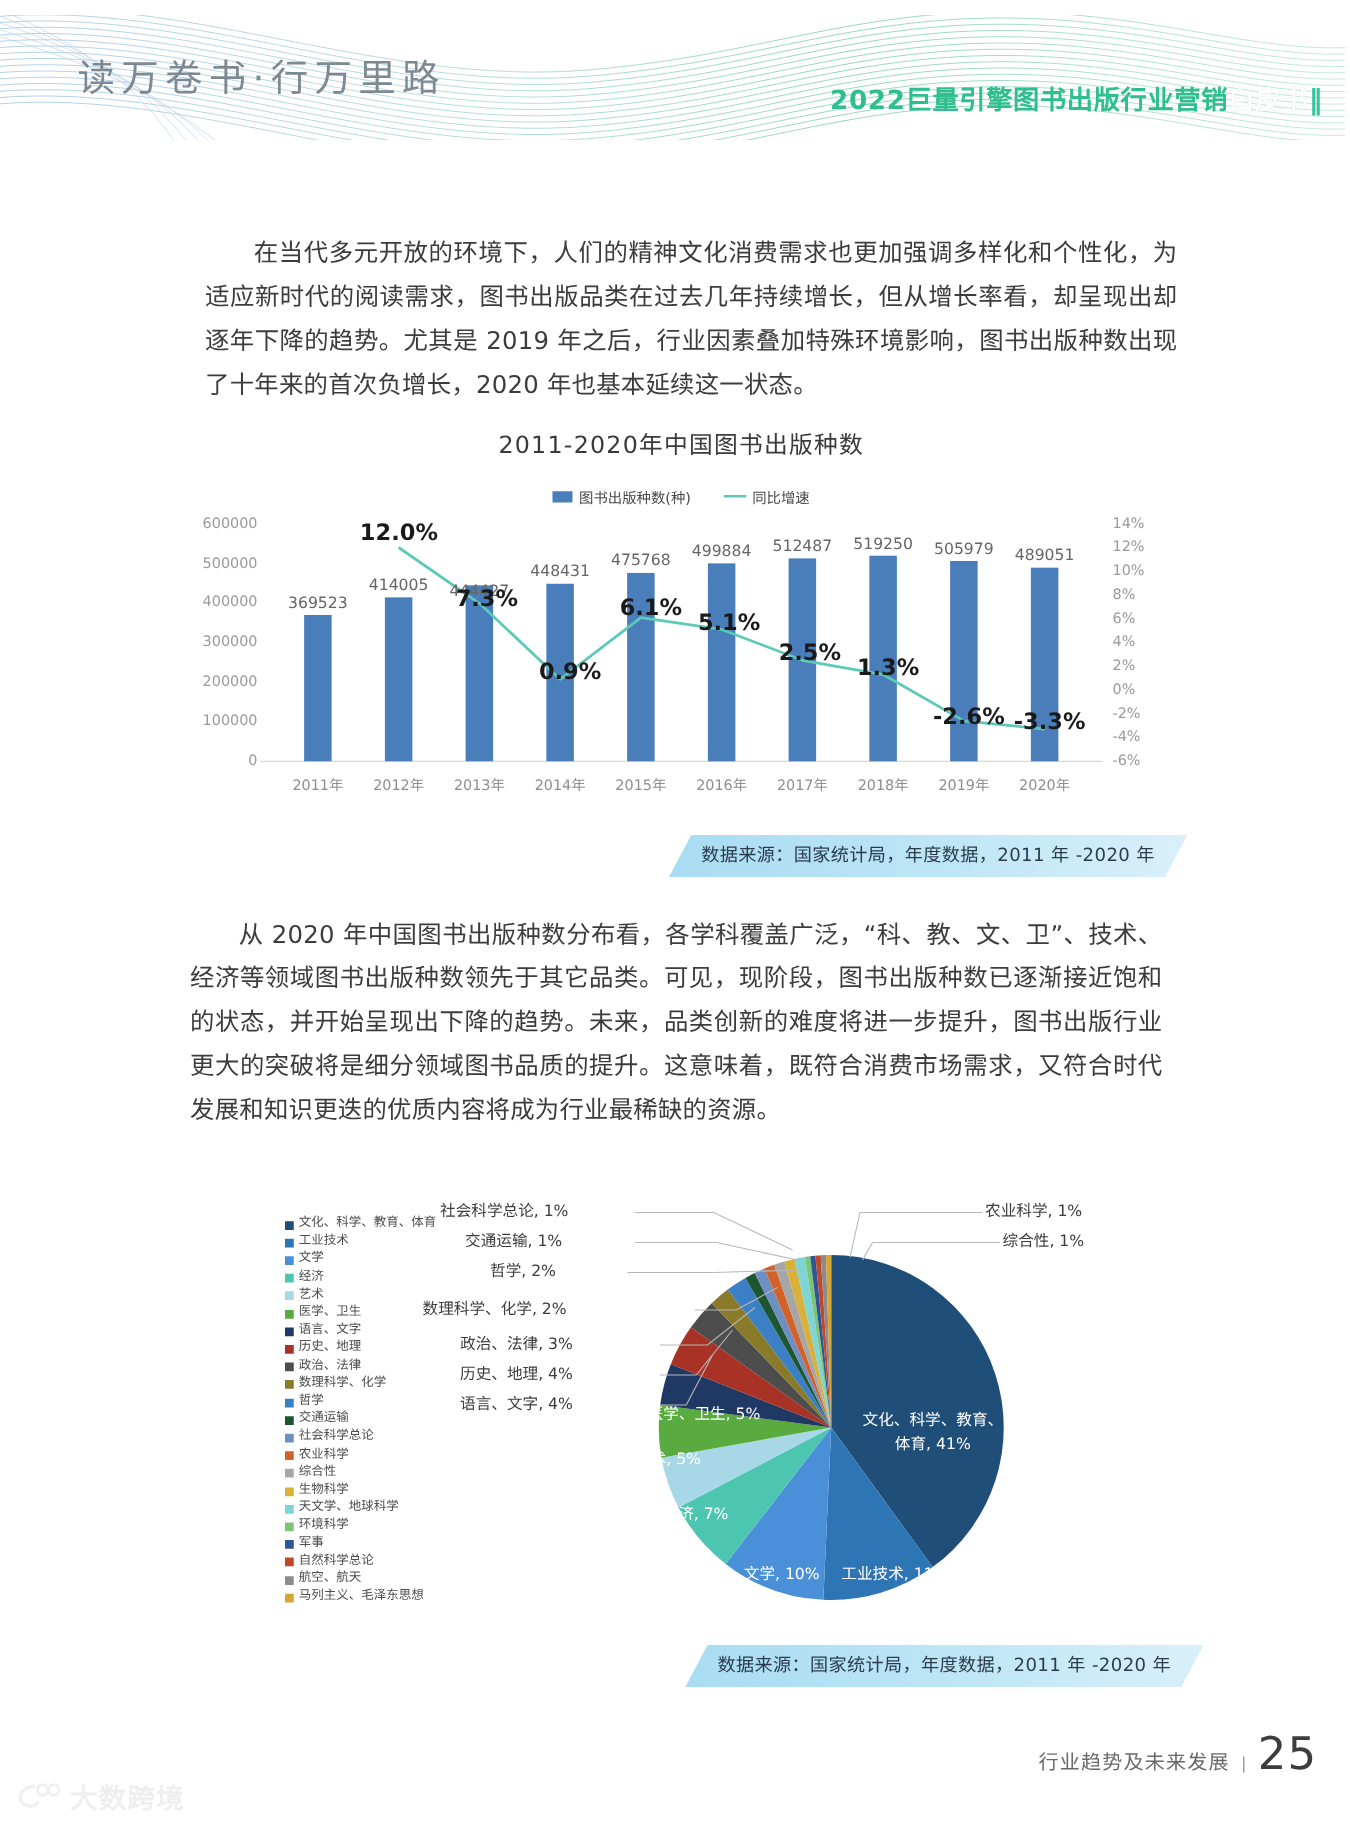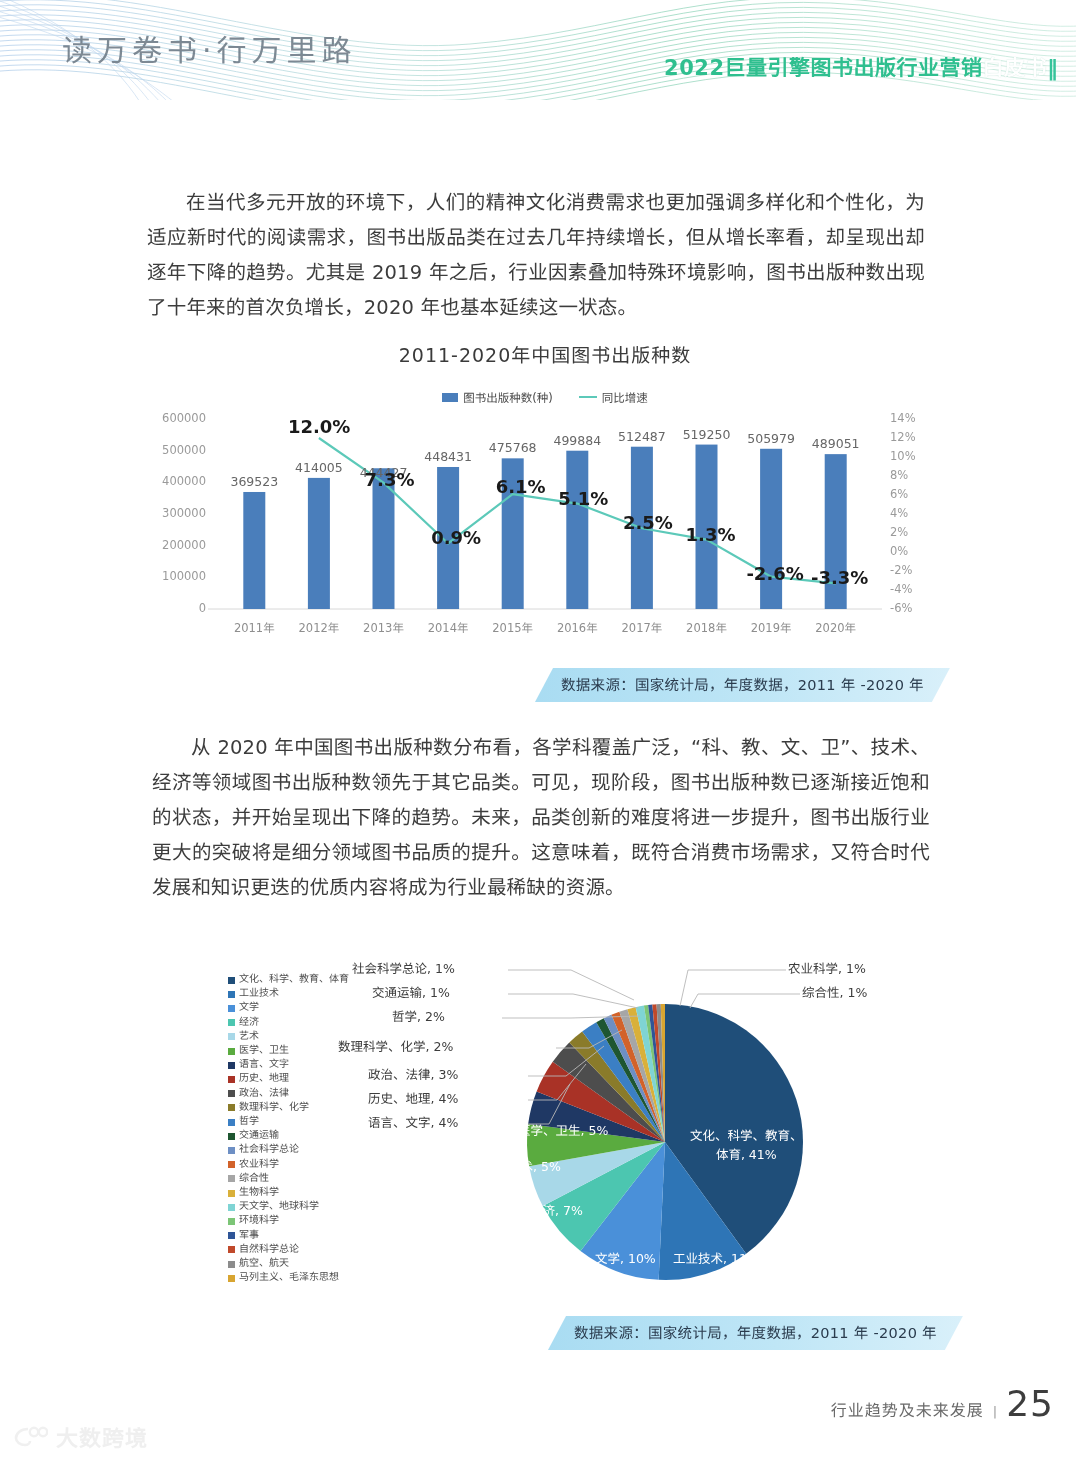--- a/index.html
+++ b/index.html
@@ -6,21 +6,21 @@
   html,body{margin:0;padding:0;}
   body{
     width:1080px;height:1466px;position:relative;overflow:hidden;
     background:#ffffff;
     font-family:"Liberation Sans","DejaVu Sans",sans-serif;
     -webkit-font-smoothing:antialiased;
   }
   .page{position:absolute;inset:0;}
 
   
-  .header{position:absolute;left:0;top:0;width:1076px;height:100px;overflow:hidden;}
+  .header{position:absolute;left:0;top:12px;width:1076px;height:100px;overflow:hidden;}
   .header-waves{position:absolute;left:0;top:-6px;width:1080px;height:108px;}
   .header-title{
     position:absolute;left:62px;top:26px;
     font-size:30px;letter-spacing:5px;font-weight:400;
     color:#6d7a86;opacity:.88;
     font-family:"DejaVu Sans",sans-serif;
   }
   .header-right{
     position:absolute;right:20px;top:40px;
     font-size:21px;font-weight:bold;letter-spacing:.5px;white-space:nowrap;
@@ -40,21 +40,21 @@
   }
 
   
   .para{
     position:absolute;
     font-size:19.5px;line-height:35px;color:#3c3c3c;
     text-align:justify;text-indent:2em;
     font-family:"DejaVu Sans",sans-serif;
     letter-spacing:.2px;
   }
-  #para1{left:147px;top:185px;width:778px;}
+  #para1{left:164px;top:185px;width:778px;}
   #para2{left:152px;top:730px;width:778px;}
 
   
   .bar-chart-block{position:absolute;left:150px;top:340px;width:790px;height:370px;}
   .chart-title{
     text-align:center;font-size:19px;color:#3a3a3a;letter-spacing:1px;
     font-family:"DejaVu Sans",sans-serif;
   }
   .chart-legend{
     display:flex;justify-content:center;align-items:center;gap:26px;

